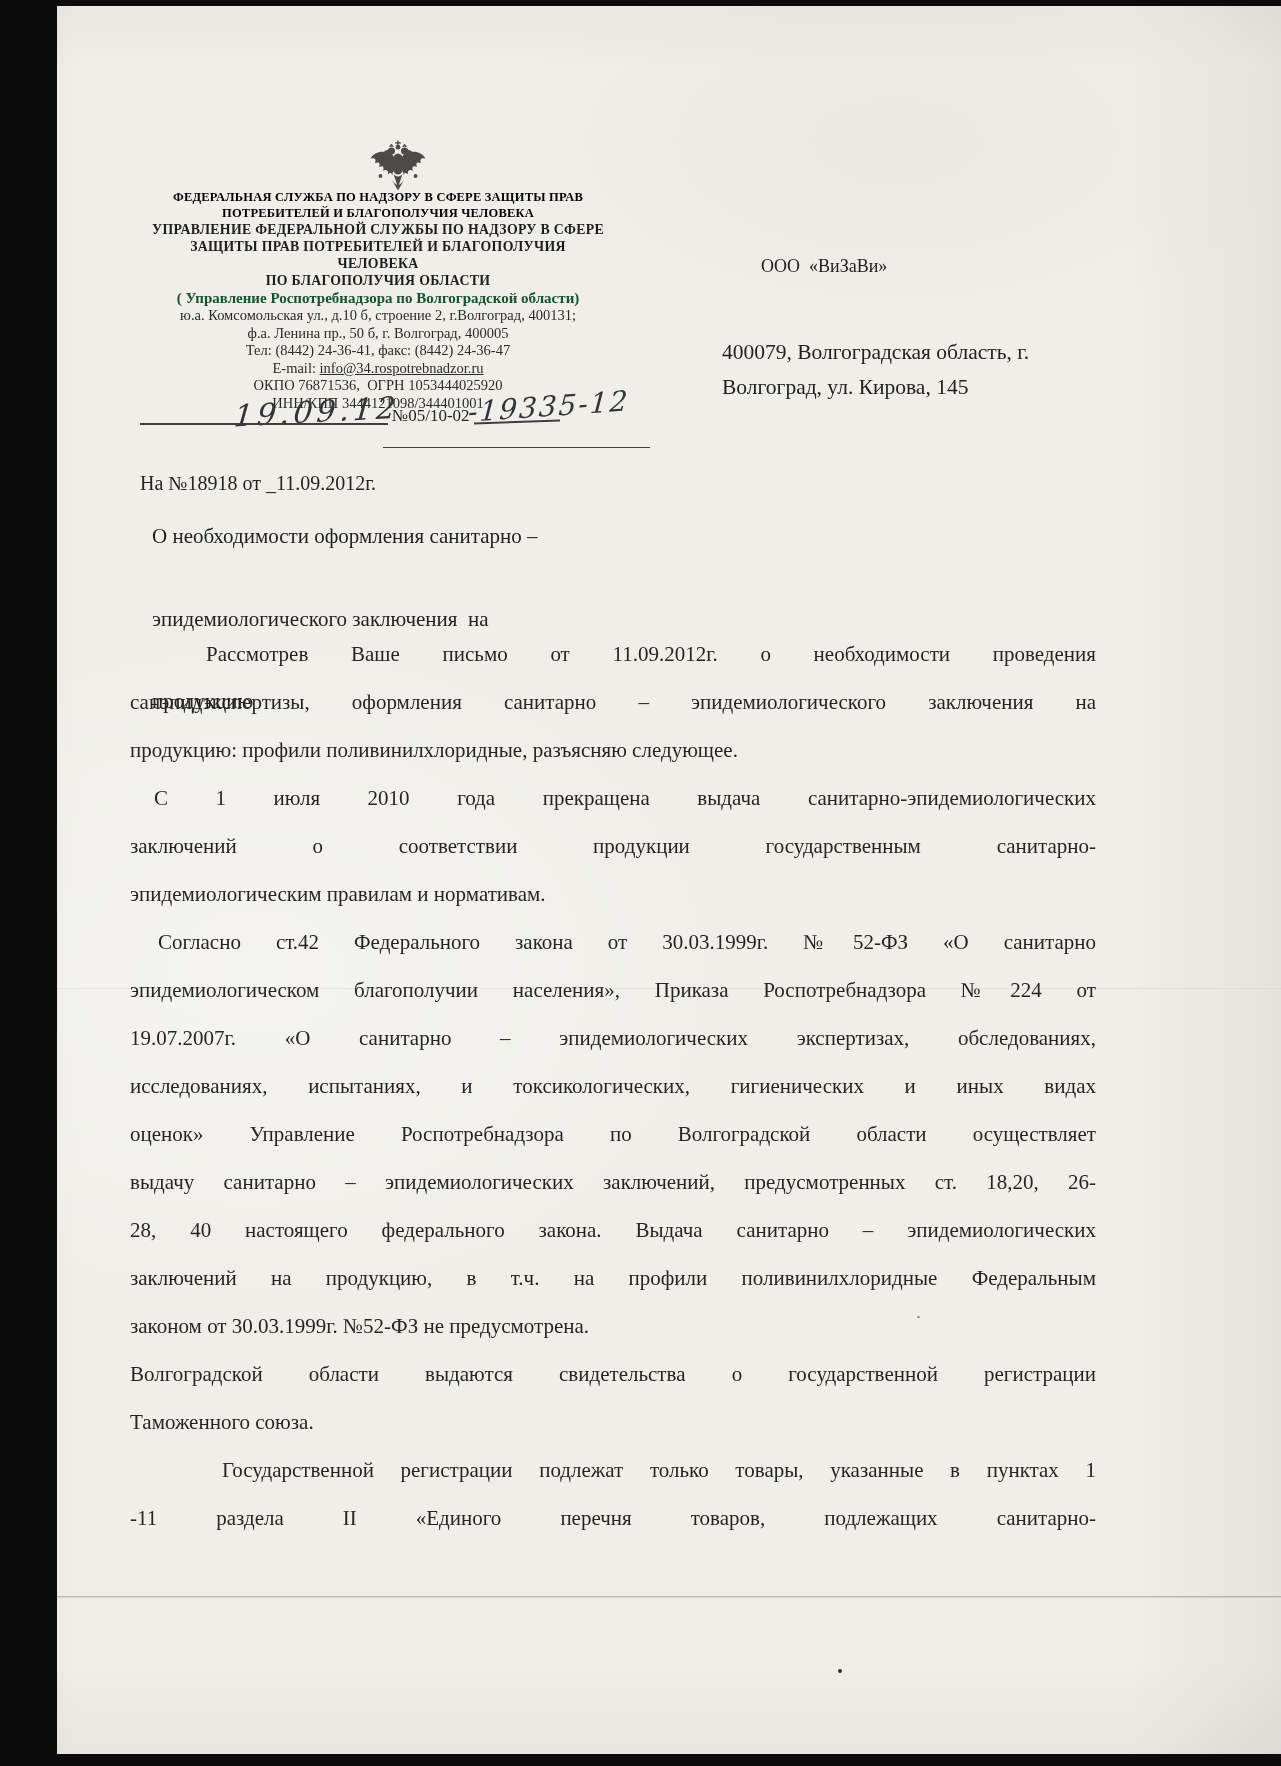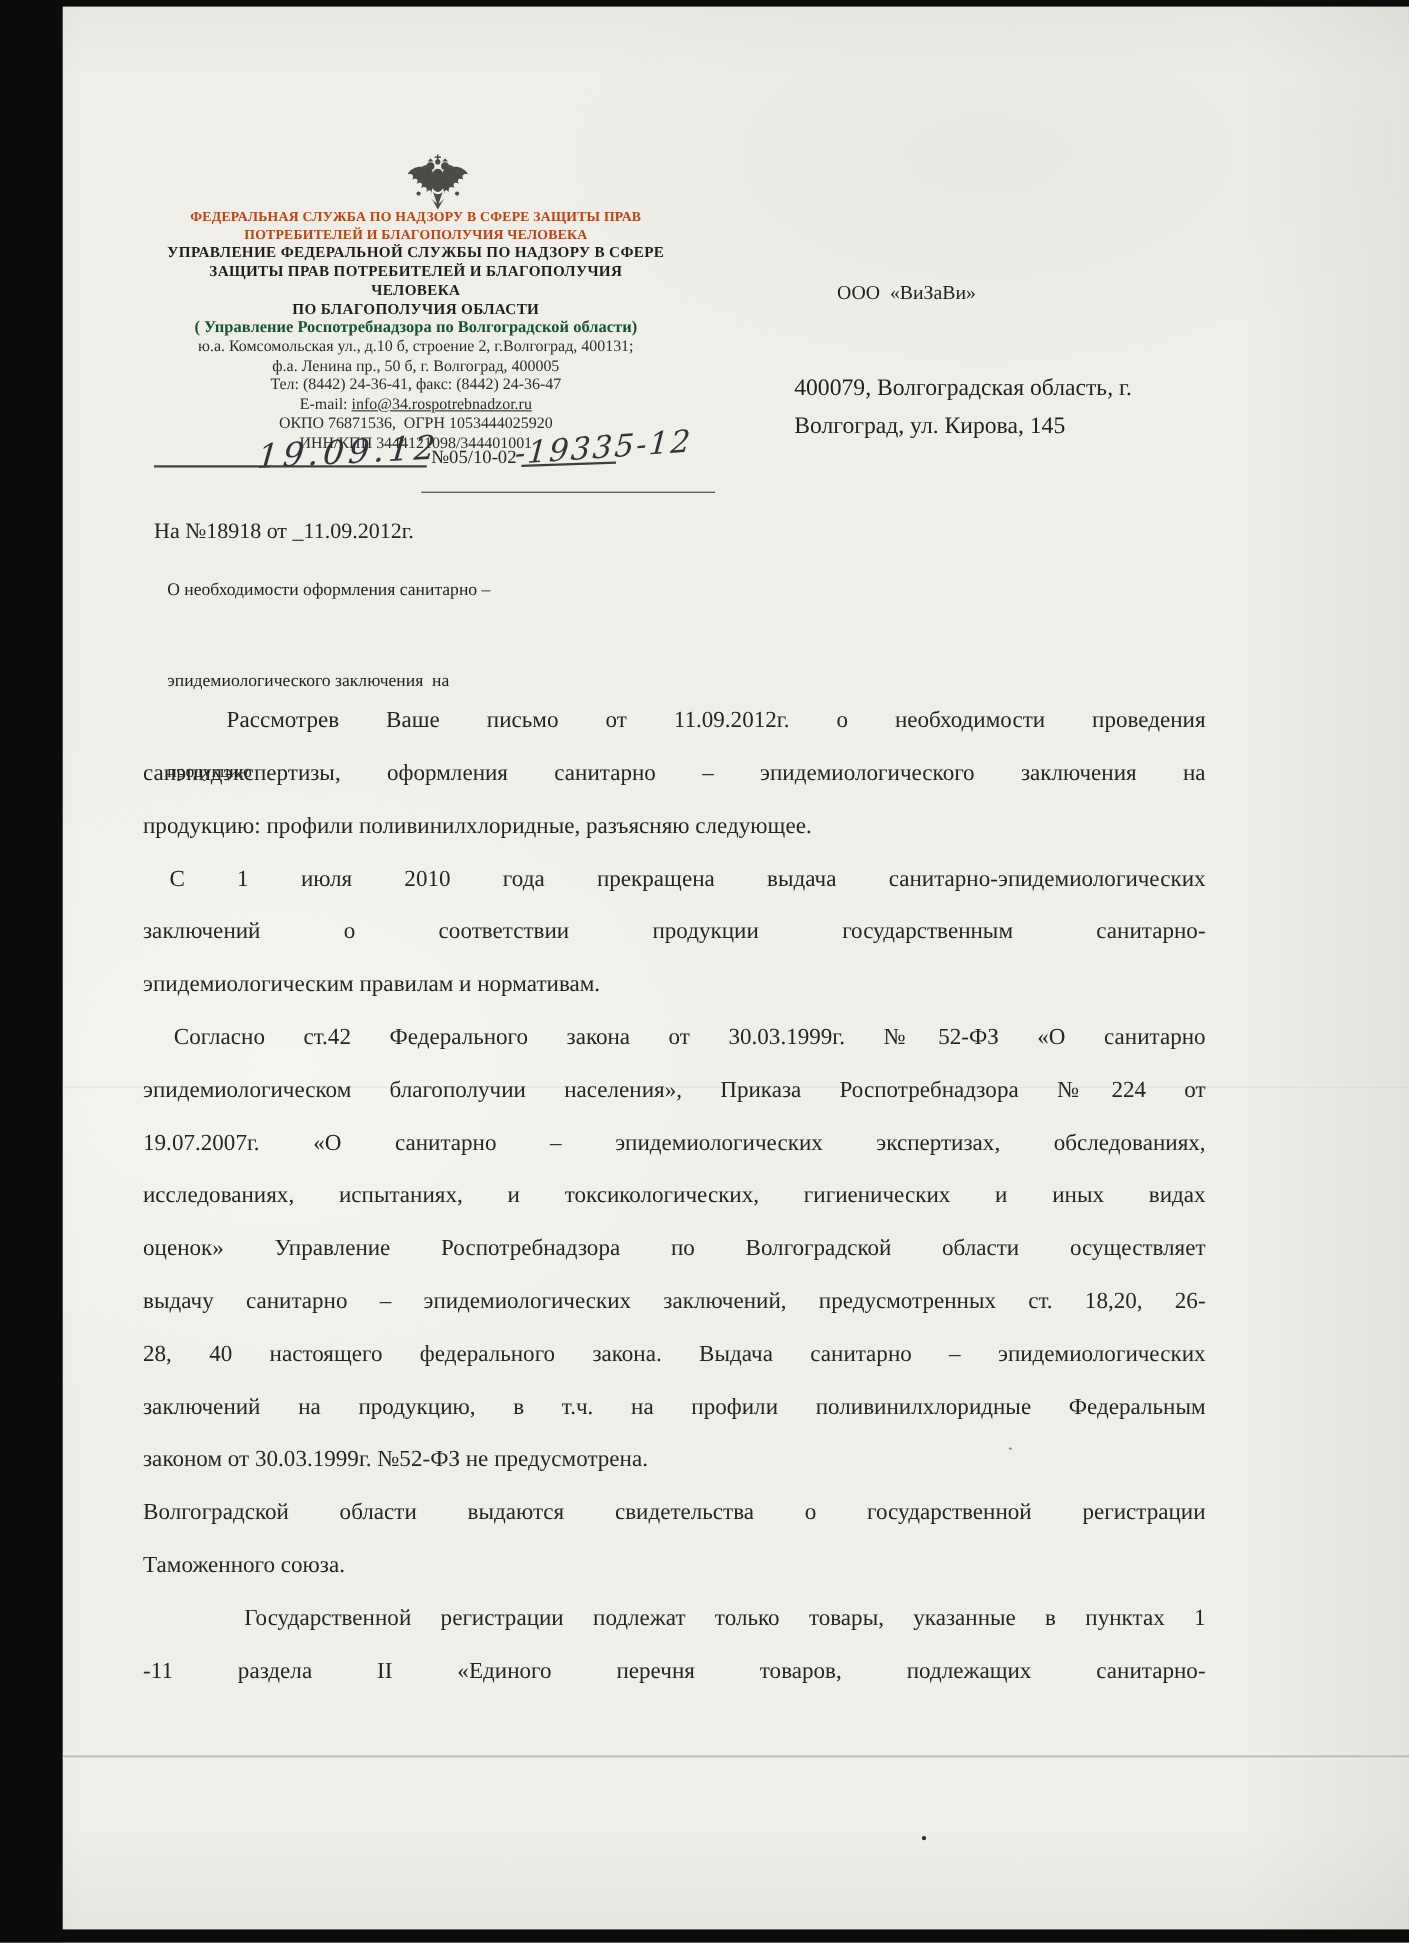--- a/index.html
+++ b/index.html
@@ -26,39 +26,39 @@
   .crease.c1{left:57px;top:1596px;width:1224px;height:3px;
     background:linear-gradient(180deg,rgba(120,118,110,0.55),rgba(255,255,255,0.6));}
   .crease.c2{left:57px;top:988px;width:1224px;height:2px;opacity:.45;
     background:linear-gradient(180deg,rgba(140,138,130,0.4),rgba(255,255,255,0.5));}
   .speck{position:absolute;border-radius:50%;background:#2d2d2d;}
 
   
   .emblem{position:absolute;left:366px;top:140px;width:64px;height:52px;}
   .emblem svg{width:100%;height:100%;fill:#4c4b49;}
   .letterhead{position:absolute;left:148px;top:190px;width:460px;text-align:center;}
-  .org12{font-weight:bold;font-size:12.5px;line-height:15.5px;color:#c2410c;letter-spacing:.2px;}
+  .org12{font-weight:bold;font-size:12.5px;line-height:15.5px;color:#000000;letter-spacing:.2px;}
   .org35{font-weight:bold;font-size:13.8px;line-height:17px;color:#1e1e1e;letter-spacing:.3px;}
   .org6{font-weight:bold;font-size:15px;line-height:18px;color:#14532d;}
   .addr{font-size:14.5px;line-height:17.6px;color:#2b2b2b;white-space:pre;}
   .addr .u{text-decoration:underline;}
 
   
   .hw{position:absolute;font-family:"DejaVu Serif",serif;font-style:italic;color:#33343a;}
   .hw.date{left:234px;top:394px;font-size:30px;letter-spacing:4px;transform:rotate(-3deg) skewX(-8deg);}
   .hw.num{left:468px;top:390px;font-size:28px;letter-spacing:2px;transform:rotate(-4deg) skewX(-8deg);}
   .refnum{position:absolute;left:392px;top:406px;font-size:17px;color:#242424;}
   .uline{position:absolute;border-top:2px solid #3e3e3e;}
   .u1{left:140px;top:423px;width:248px;}
   .u2{left:474px;top:421px;width:86px;transform:rotate(-2deg);}
   .u3{left:383px;top:447px;width:267px;border-top-width:1.5px;}
   .replyline{position:absolute;left:140px;top:429px;font-size:20px;color:#242424;margin-top:43px;}
 
   
-  .subject{position:absolute;left:152px;top:468px;width:460px;font-size:16px;line-height:27.5px;white-space:pre-wrap;color:#222;}
+  .subject{position:absolute;left:152px;top:468px;width:460px;font-size:21px;line-height:27.5px;white-space:pre-wrap;color:#222;}
   .rcpt-name{position:absolute;left:761px;top:256px;font-size:18px;color:#222;white-space:pre;}
   .rcpt-addr{position:absolute;left:722px;top:323px;font-size:21.5px;line-height:34.5px;color:#222;margin-top:12px;}
 
   
   .body{position:absolute;left:130px;top:630px;width:966px;font-size:21px;line-height:48px;color:#252525;}
   .bline{width:966px;text-align:left;}
   .bline.stretch{text-align:justify;text-align-last:justify;}
 </style>
 </head>
 <body>

